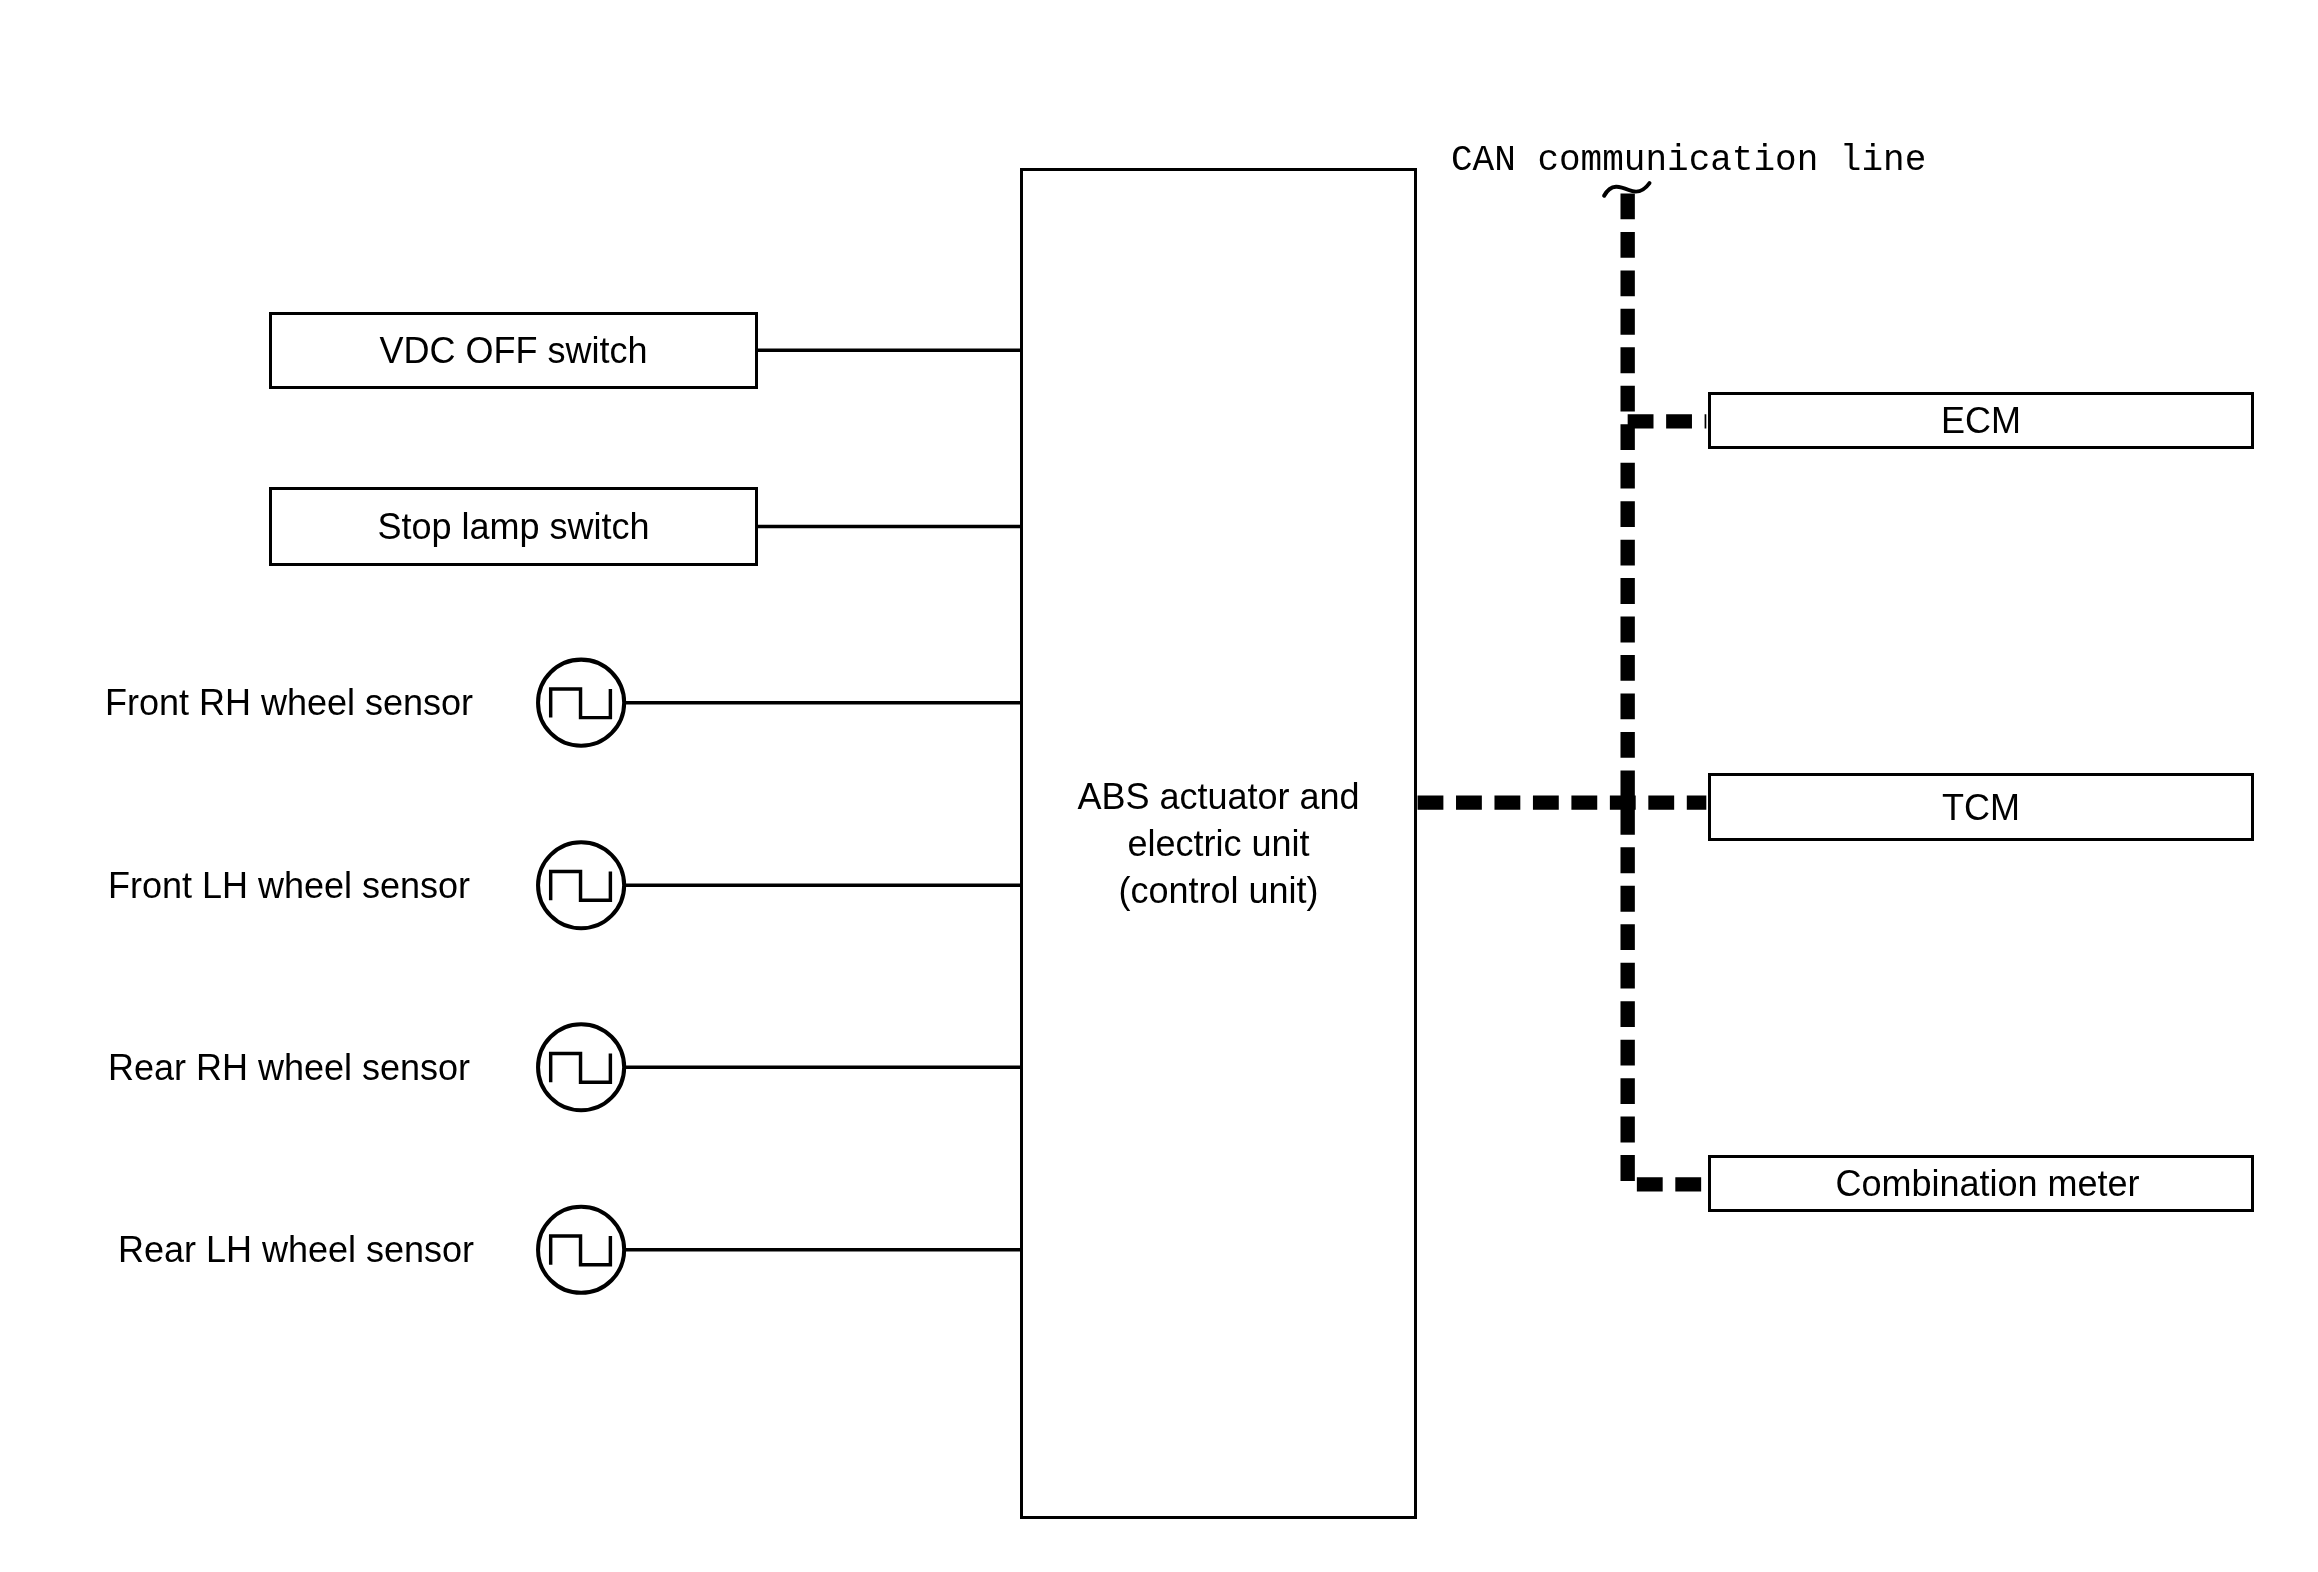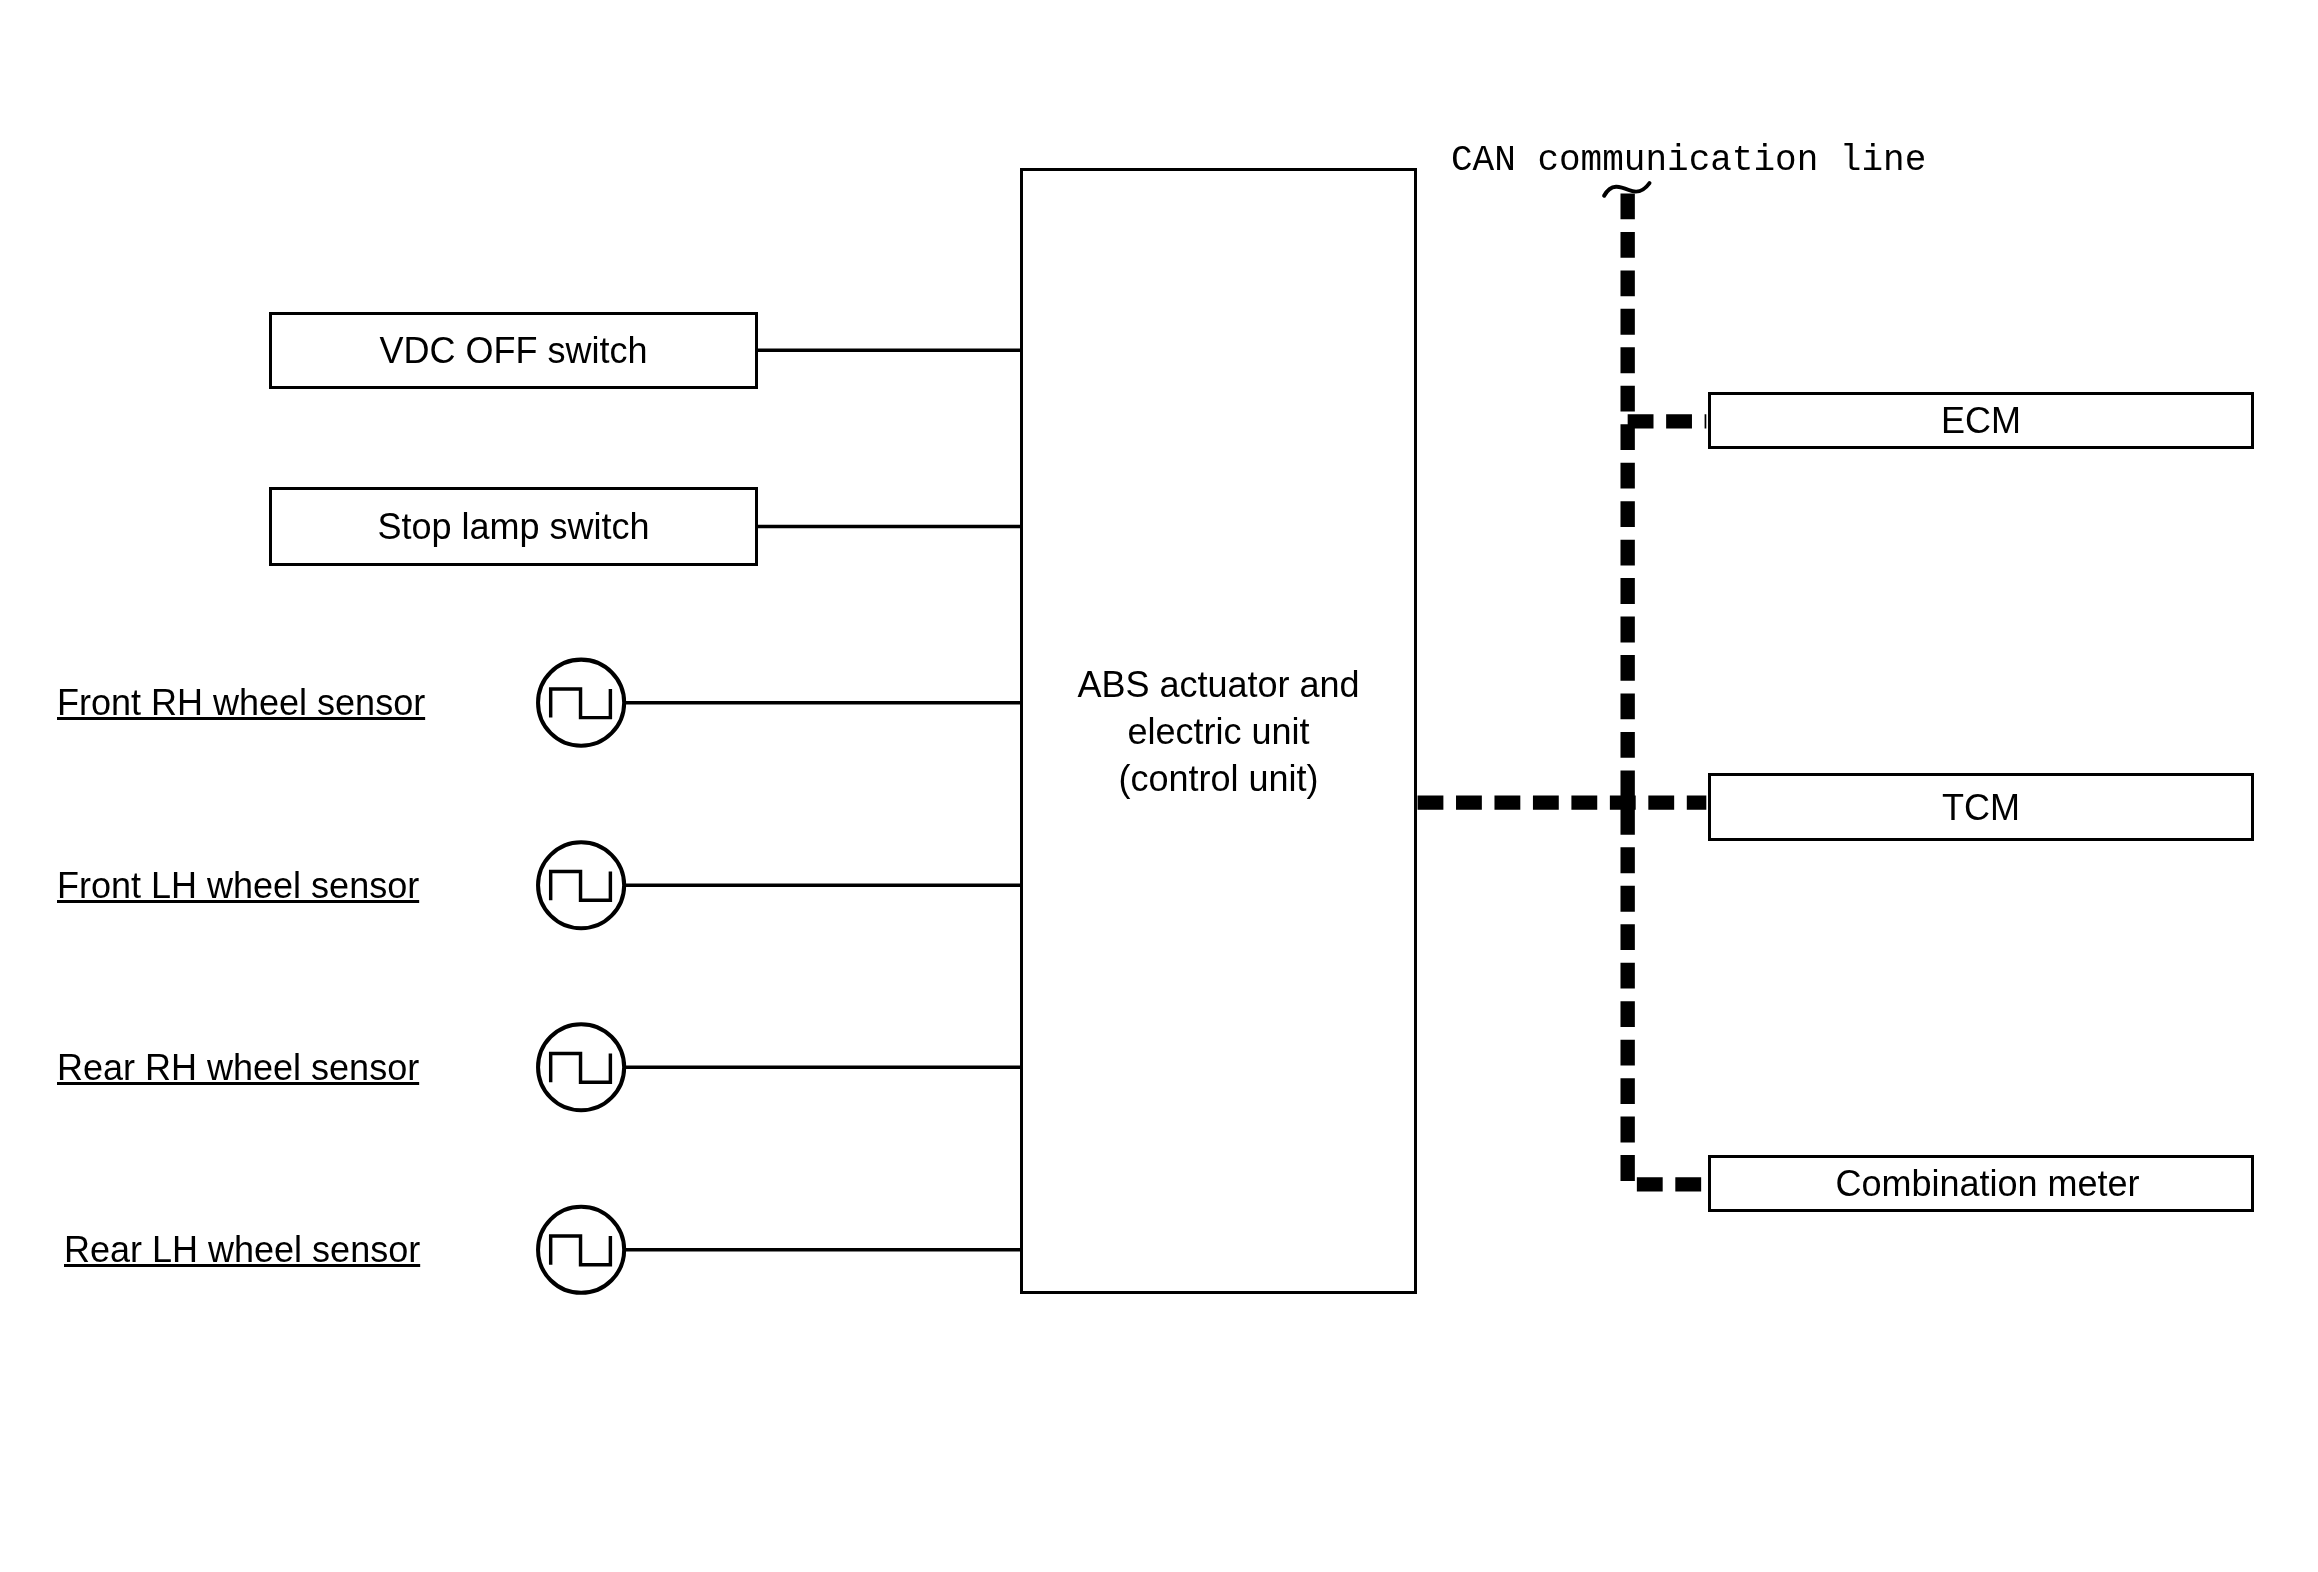--- a/index.html
+++ b/index.html
@@ -37,22 +37,21 @@
   .abs-box {
     flex-direction: column;
   }
   .free-label {
     position: absolute;
     font-size: 36px;
     line-height: 53px;
     white-space: nowrap;
   }
   .sensor-label {
-    text-align: left;
-    text-decoration: underline;
+    text-align: center;
   }
 </style>
 </head>
 <body>
 
 <div class="canvas">
 
   <svg class="wires" width="2319" height="1573" viewBox="0 0 4039 2740">
 
     <g stroke="#000000" stroke-width="6">
@@ -99,21 +98,21 @@
   </div>
   <div class="node-box" style="left:269px; top:312px; width:489px; height:77px;">
     <span>VDC OFF switch</span>
   </div>
 
   <div class="free-label sensor-label" style="left:57px; top:676px; width:464px;">Front RH wheel sensor</div>
   <div class="free-label sensor-label" style="left:57px; top:859px; width:464px;">Front LH wheel sensor</div>
   <div class="free-label sensor-label" style="left:57px; top:1041px; width:464px;">Rear RH wheel sensor</div>
   <div class="free-label sensor-label" style="left:64px; top:1223px; width:464px;">Rear LH wheel sensor</div>
 
-  <div class="node-box abs-box" style="left:1020px; top:168px; width:397px; height:1126px;">
+  <div class="node-box abs-box" style="left:1020px; top:168px; width:397px; height:1351px;">
     <span>ABS actuator and</span>
     <span>electric unit</span>
     <span>(control unit)</span>
   </div>
 
   <div class="node-box" style="left:1708px; top:392px; width:546px; height:57px;">
     <span>ECM</span>
   </div>
   <div class="node-box" style="left:1708px; top:773px; width:546px; height:68px;">
     <span>TCM</span>

